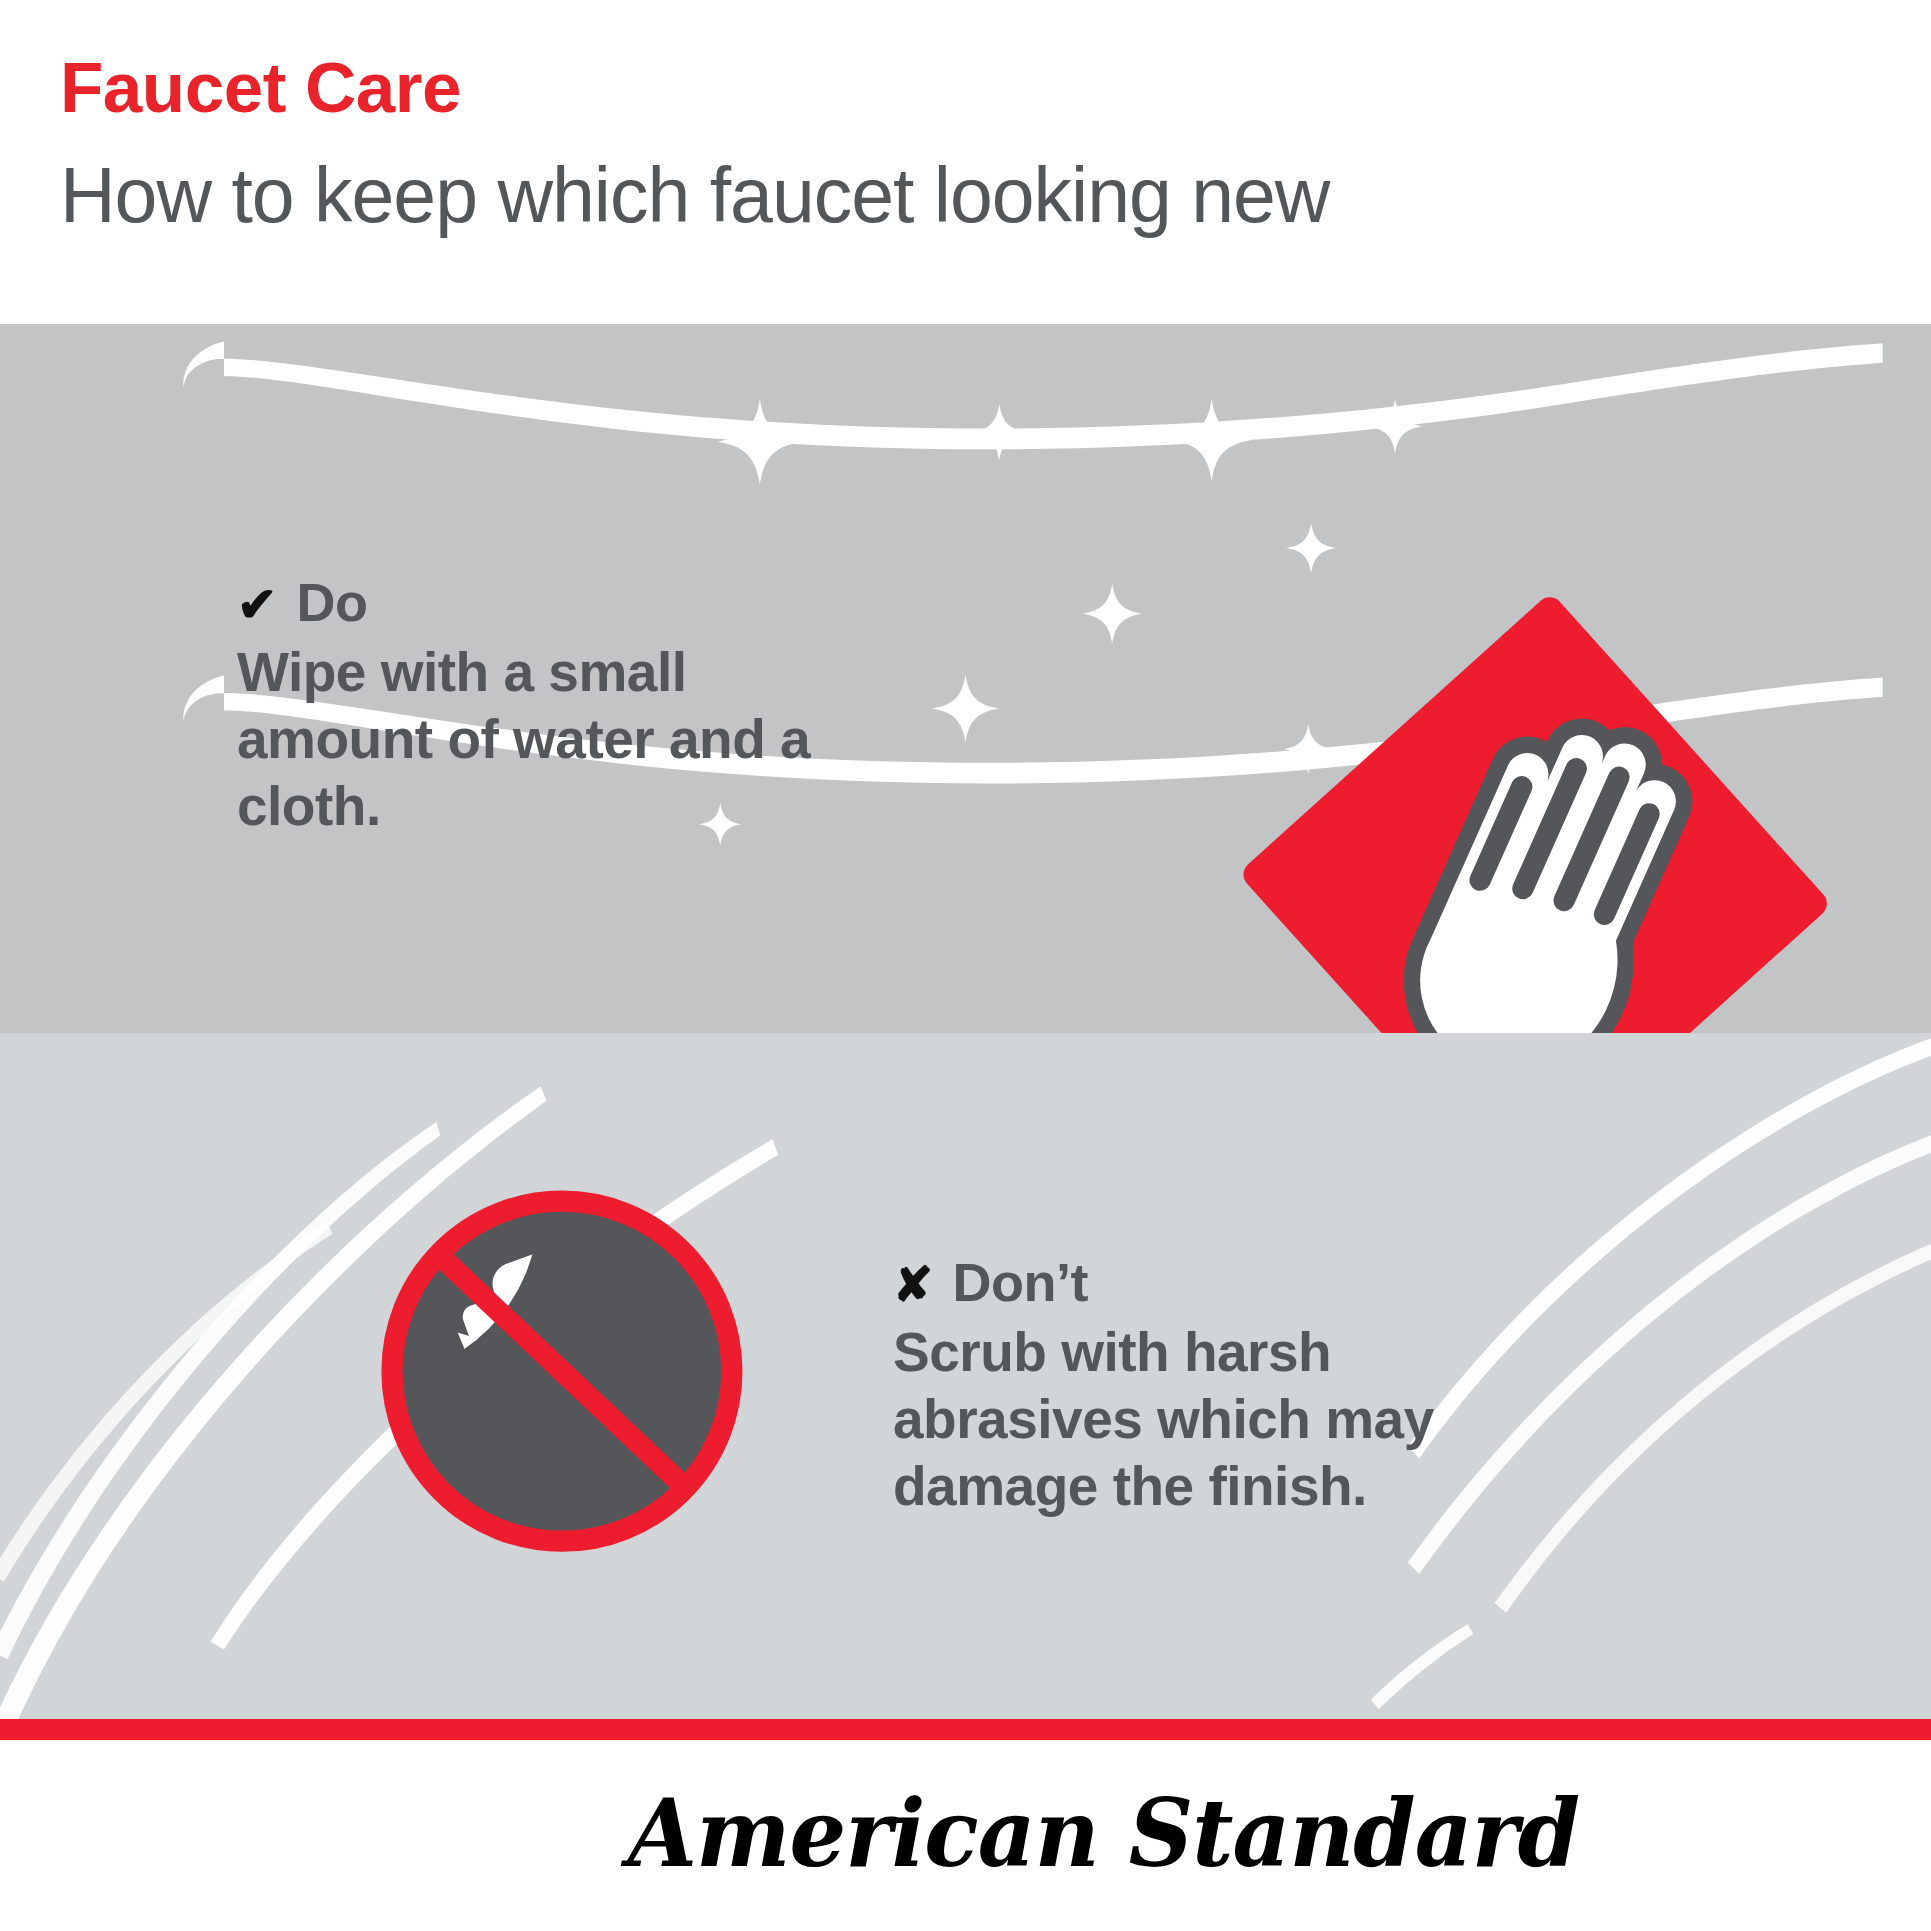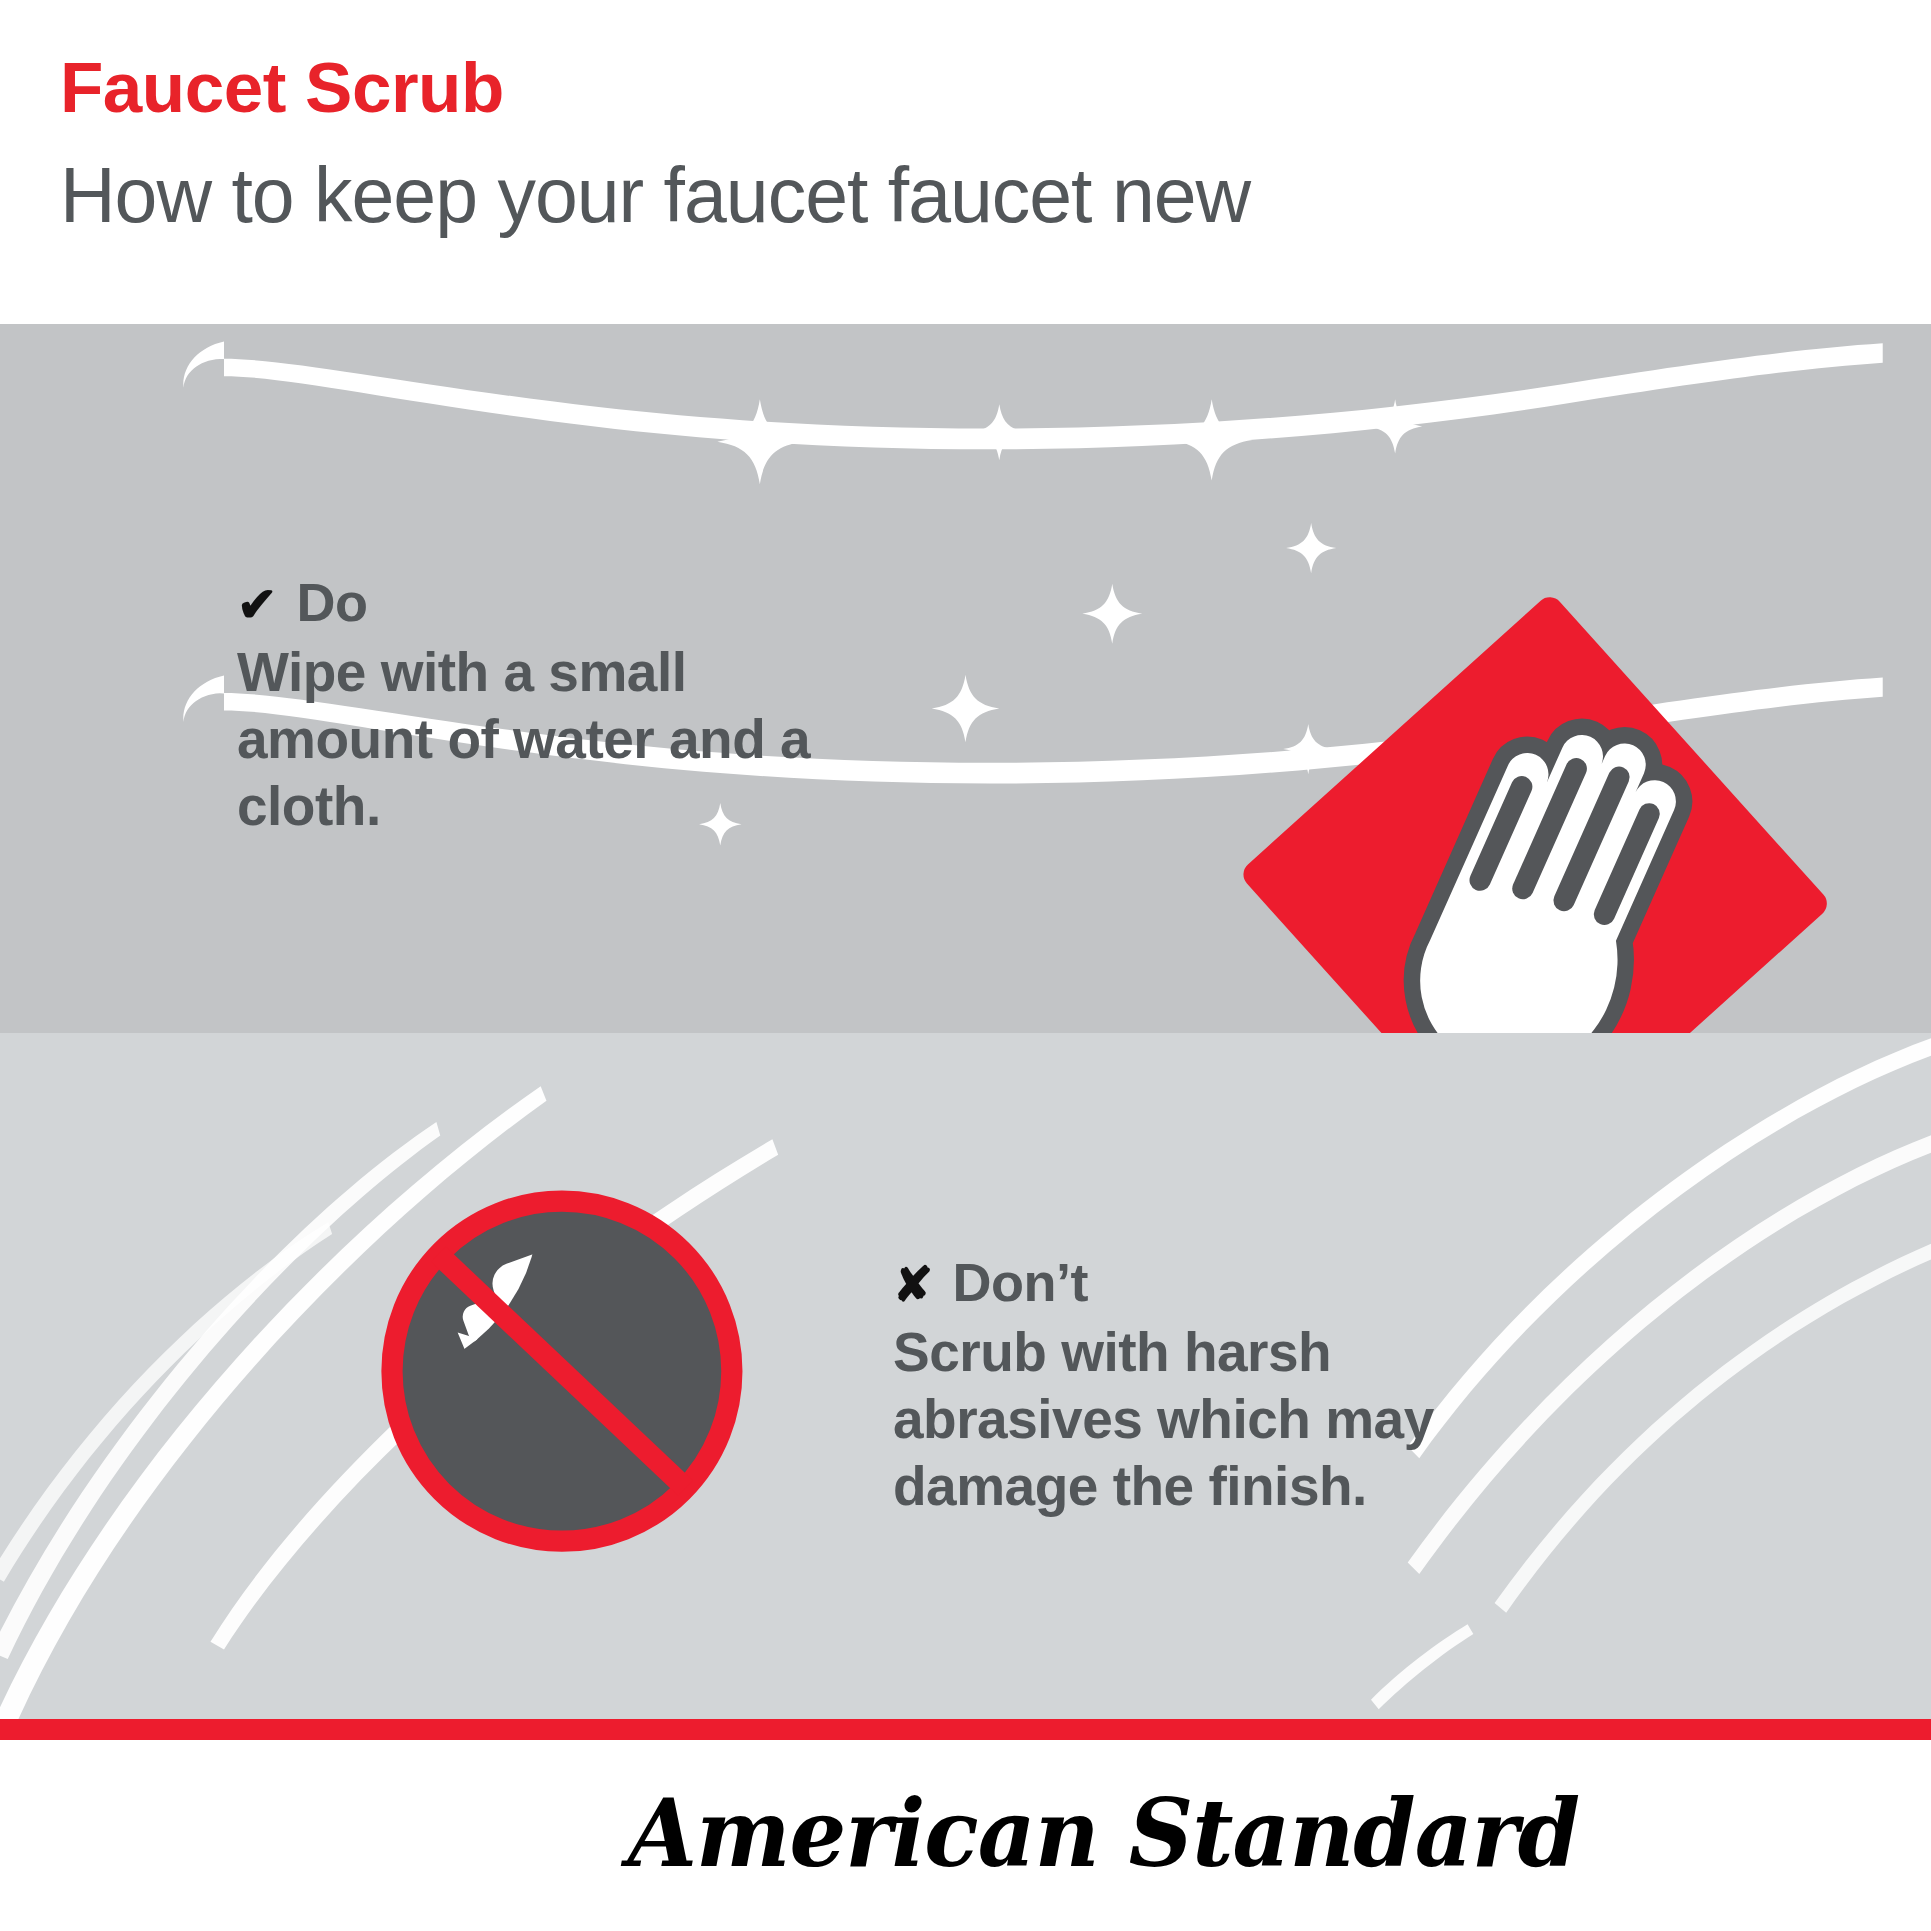--- a/index.html
+++ b/index.html
@@ -150,22 +150,22 @@
     transform: scaleX(0.96);
     transform-origin: right center;
   }
 </style>
 </head>
 <body>
 
 <div id="page">
 
   <div id="header">
-    <div id="title">Faucet Scrub</div>
-    <div id="subtitle">How to keep your faucet faucet new</div>
+    <div id="title">Faucet Care</div>
+    <div id="subtitle">How to keep which faucet looking new</div>
   </div>
 
   <div id="do-band">
 
     <svg class="deco" viewBox="0 0 2000 734" preserveAspectRatio="none">
 
       <path d="M232 18 C205 24 188 44 190 66 C192 48 209 36 232 36
                C300 36 430 64 620 86 C900 118 1250 120 1620 62
                C1760 40 1860 26 1950 20
                L1950 40 C1862 46 1764 60 1624 82

